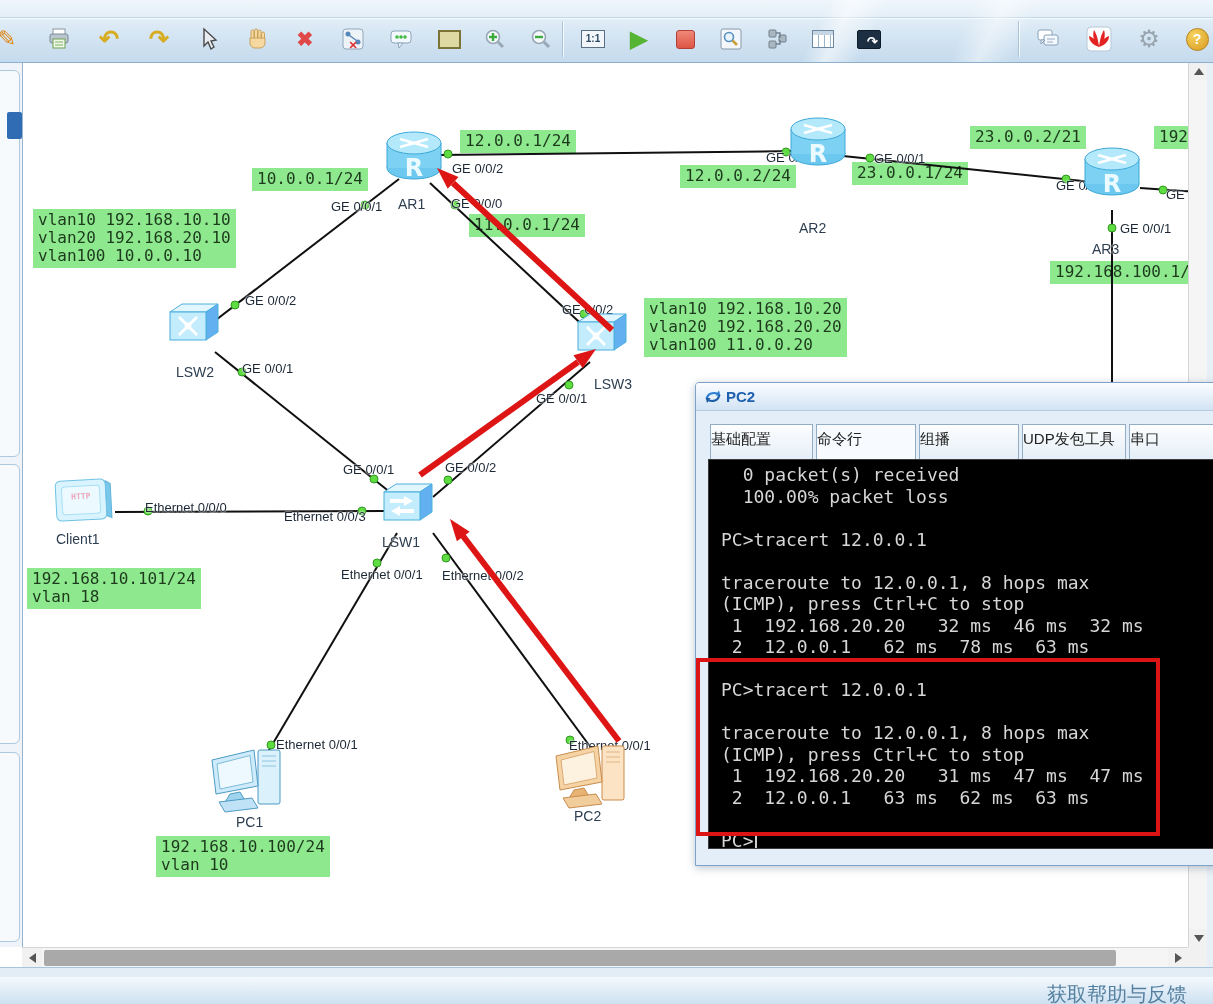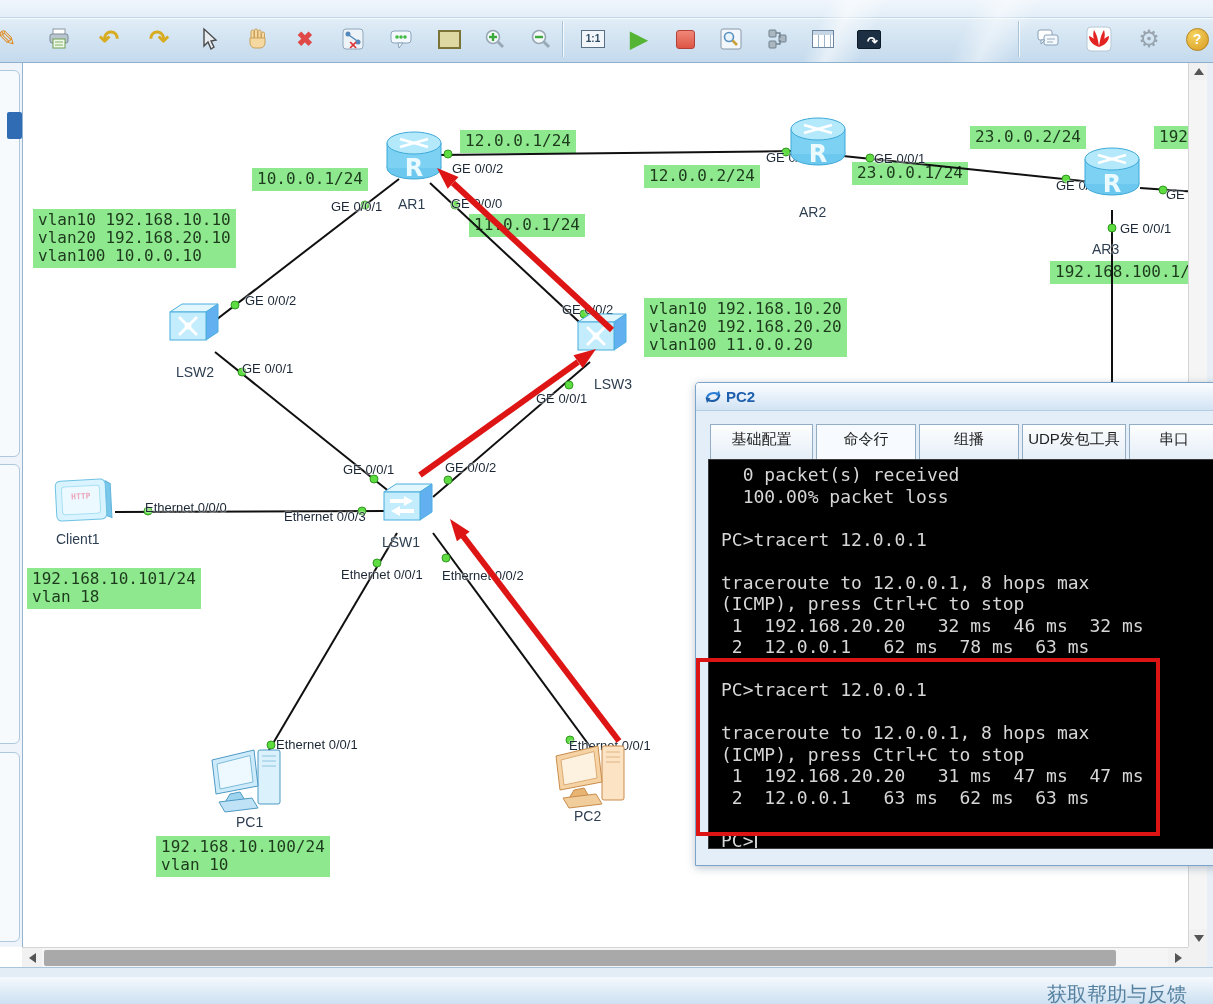--- a/index.html
+++ b/index.html
@@ -71,21 +71,21 @@
 
   
   .win{position:absolute;left:695px;top:382px;width:520px;height:482px;z-index:10;
     background:#e3eef9;border:1px solid #7da3c8;border-radius:4px 4px 0 0;box-shadow:0 2px 8px rgba(60,90,120,.35);}
   .win .titlebar{position:absolute;left:0;top:0;right:0;height:27px;border-radius:3px 3px 0 0;
     background:linear-gradient(#fbfdff,#d2e3f4);border-bottom:1px solid #b5cde2;}
   .win .title{position:absolute;left:30px;top:5px;font-size:15px;font-weight:bold;color:#1e5fae;}
   .win .wicon{position:absolute;left:8px;top:6px;}
   .tabs{position:absolute;left:14px;top:41px;height:30px;white-space:nowrap;}
   .tab{display:inline-block;box-sizing:border-box;height:47px;margin-right:3px;border:1px solid #93adc4;
-    background:linear-gradient(#fdfeff,#dde9f4);font-size:15px;color:#222;text-align:center;line-height:28px;}
+    background:linear-gradient(#fdfeff,#dde9f4);font-size:15px;color:#222;line-height:28px;}
   .tab.active{background:#f7fbff;}
   .term{position:absolute;left:12px;top:76px;width:508px;height:388px;background:#000;border:1px solid #3a3a3a;overflow:hidden;}
   .term pre{margin:0;padding:4px 0 0 12px;font-family:"DejaVu Sans Mono","Liberation Mono",monospace;
     font-size:18px;line-height:21.5px;color:#d6d6d6;}
   .cursor{position:absolute;left:46px;top:373px;width:2px;height:17px;background:#cfcfcf;}
   .redrect{position:absolute;left:696px;top:658px;width:456px;height:170px;border:4px solid #dd1414;z-index:12;}
 </style>
 </head>
 <body>
 
@@ -233,23 +233,23 @@
     <div class="panel" style="top:8px;height:385px"></div>
     <div class="panel" style="top:402px;height:278px"></div>
     <div class="panel" style="top:690px;height:188px"></div>
     <div class="blue-frag"></div>
   </div>
 
   <div class="canvas-bg"></div>
 
   <div class="glabel" style="left:252px;top:168px">10.0.0.1/24</div>
   <div class="glabel" style="left:460px;top:130px">12.0.0.1/24</div>
-  <div class="glabel" style="left:644px;top:165px">12.0.0.2/24</div>
+  <div class="glabel" style="left:680px;top:165px">12.0.0.2/24</div>
   <div class="glabel" style="left:469px;top:214px">11.0.0.1/24</div>
-  <div class="glabel" style="left:970px;top:126px">23.0.0.2/24</div>
+  <div class="glabel" style="left:970px;top:126px">23.0.0.2/21</div>
   <div class="glabel" style="left:852px;top:162px">23.0.0.1/24</div>
   <div class="glabel" style="left:1154px;top:126px">192</div>
   <div class="glabel" style="left:1050px;top:261px">192.168.100.1/</div>
   <div class="glabel" style="left:33px;top:209px">vlan10 192.168.10.10
 vlan20 192.168.20.10
 vlan100 10.0.0.10</div>
   <div class="glabel" style="left:644px;top:298px">vlan10 192.168.10.20
 vlan20 192.168.20.20
 vlan100 11.0.0.20</div>
   <div class="glabel" style="left:27px;top:568px">192.168.10.101/24
@@ -310,21 +310,21 @@
   <div class="iflabel" style="left:343px;top:462px">GE 0/0/1</div>
   <div class="iflabel" style="left:445px;top:460px">GE 0/0/2</div>
   <div class="iflabel" style="left:284px;top:509px">Ethernet 0/0/3</div>
   <div class="iflabel" style="left:341px;top:567px">Ethernet 0/0/1</div>
   <div class="iflabel" style="left:442px;top:568px">Ethernet 0/0/2</div>
   <div class="iflabel" style="left:145px;top:500px">Ethernet 0/0/0</div>
   <div class="iflabel" style="left:276px;top:737px">Ethernet 0/0/1</div>
   <div class="iflabel" style="left:569px;top:738px">Ethernet 0/0/1</div>
 
   <div class="devname" style="left:398px;top:196px">AR1</div>
-  <div class="devname" style="left:799px;top:204px">AR2</div>
+  <div class="devname" style="left:799px;top:220px">AR2</div>
   <div class="devname" style="left:1092px;top:241px">AR3</div>
   <div class="devname" style="left:382px;top:534px">LSW1</div>
   <div class="devname" style="left:176px;top:364px">LSW2</div>
   <div class="devname" style="left:594px;top:376px">LSW3</div>
   <div class="devname" style="left:56px;top:531px">Client1</div>
   <div class="devname" style="left:236px;top:814px">PC1</div>
   <div class="devname" style="left:574px;top:808px">PC2</div>
 
   <div class="dev" style="left:384px;top:128px">
     <svg width="62" height="54">

